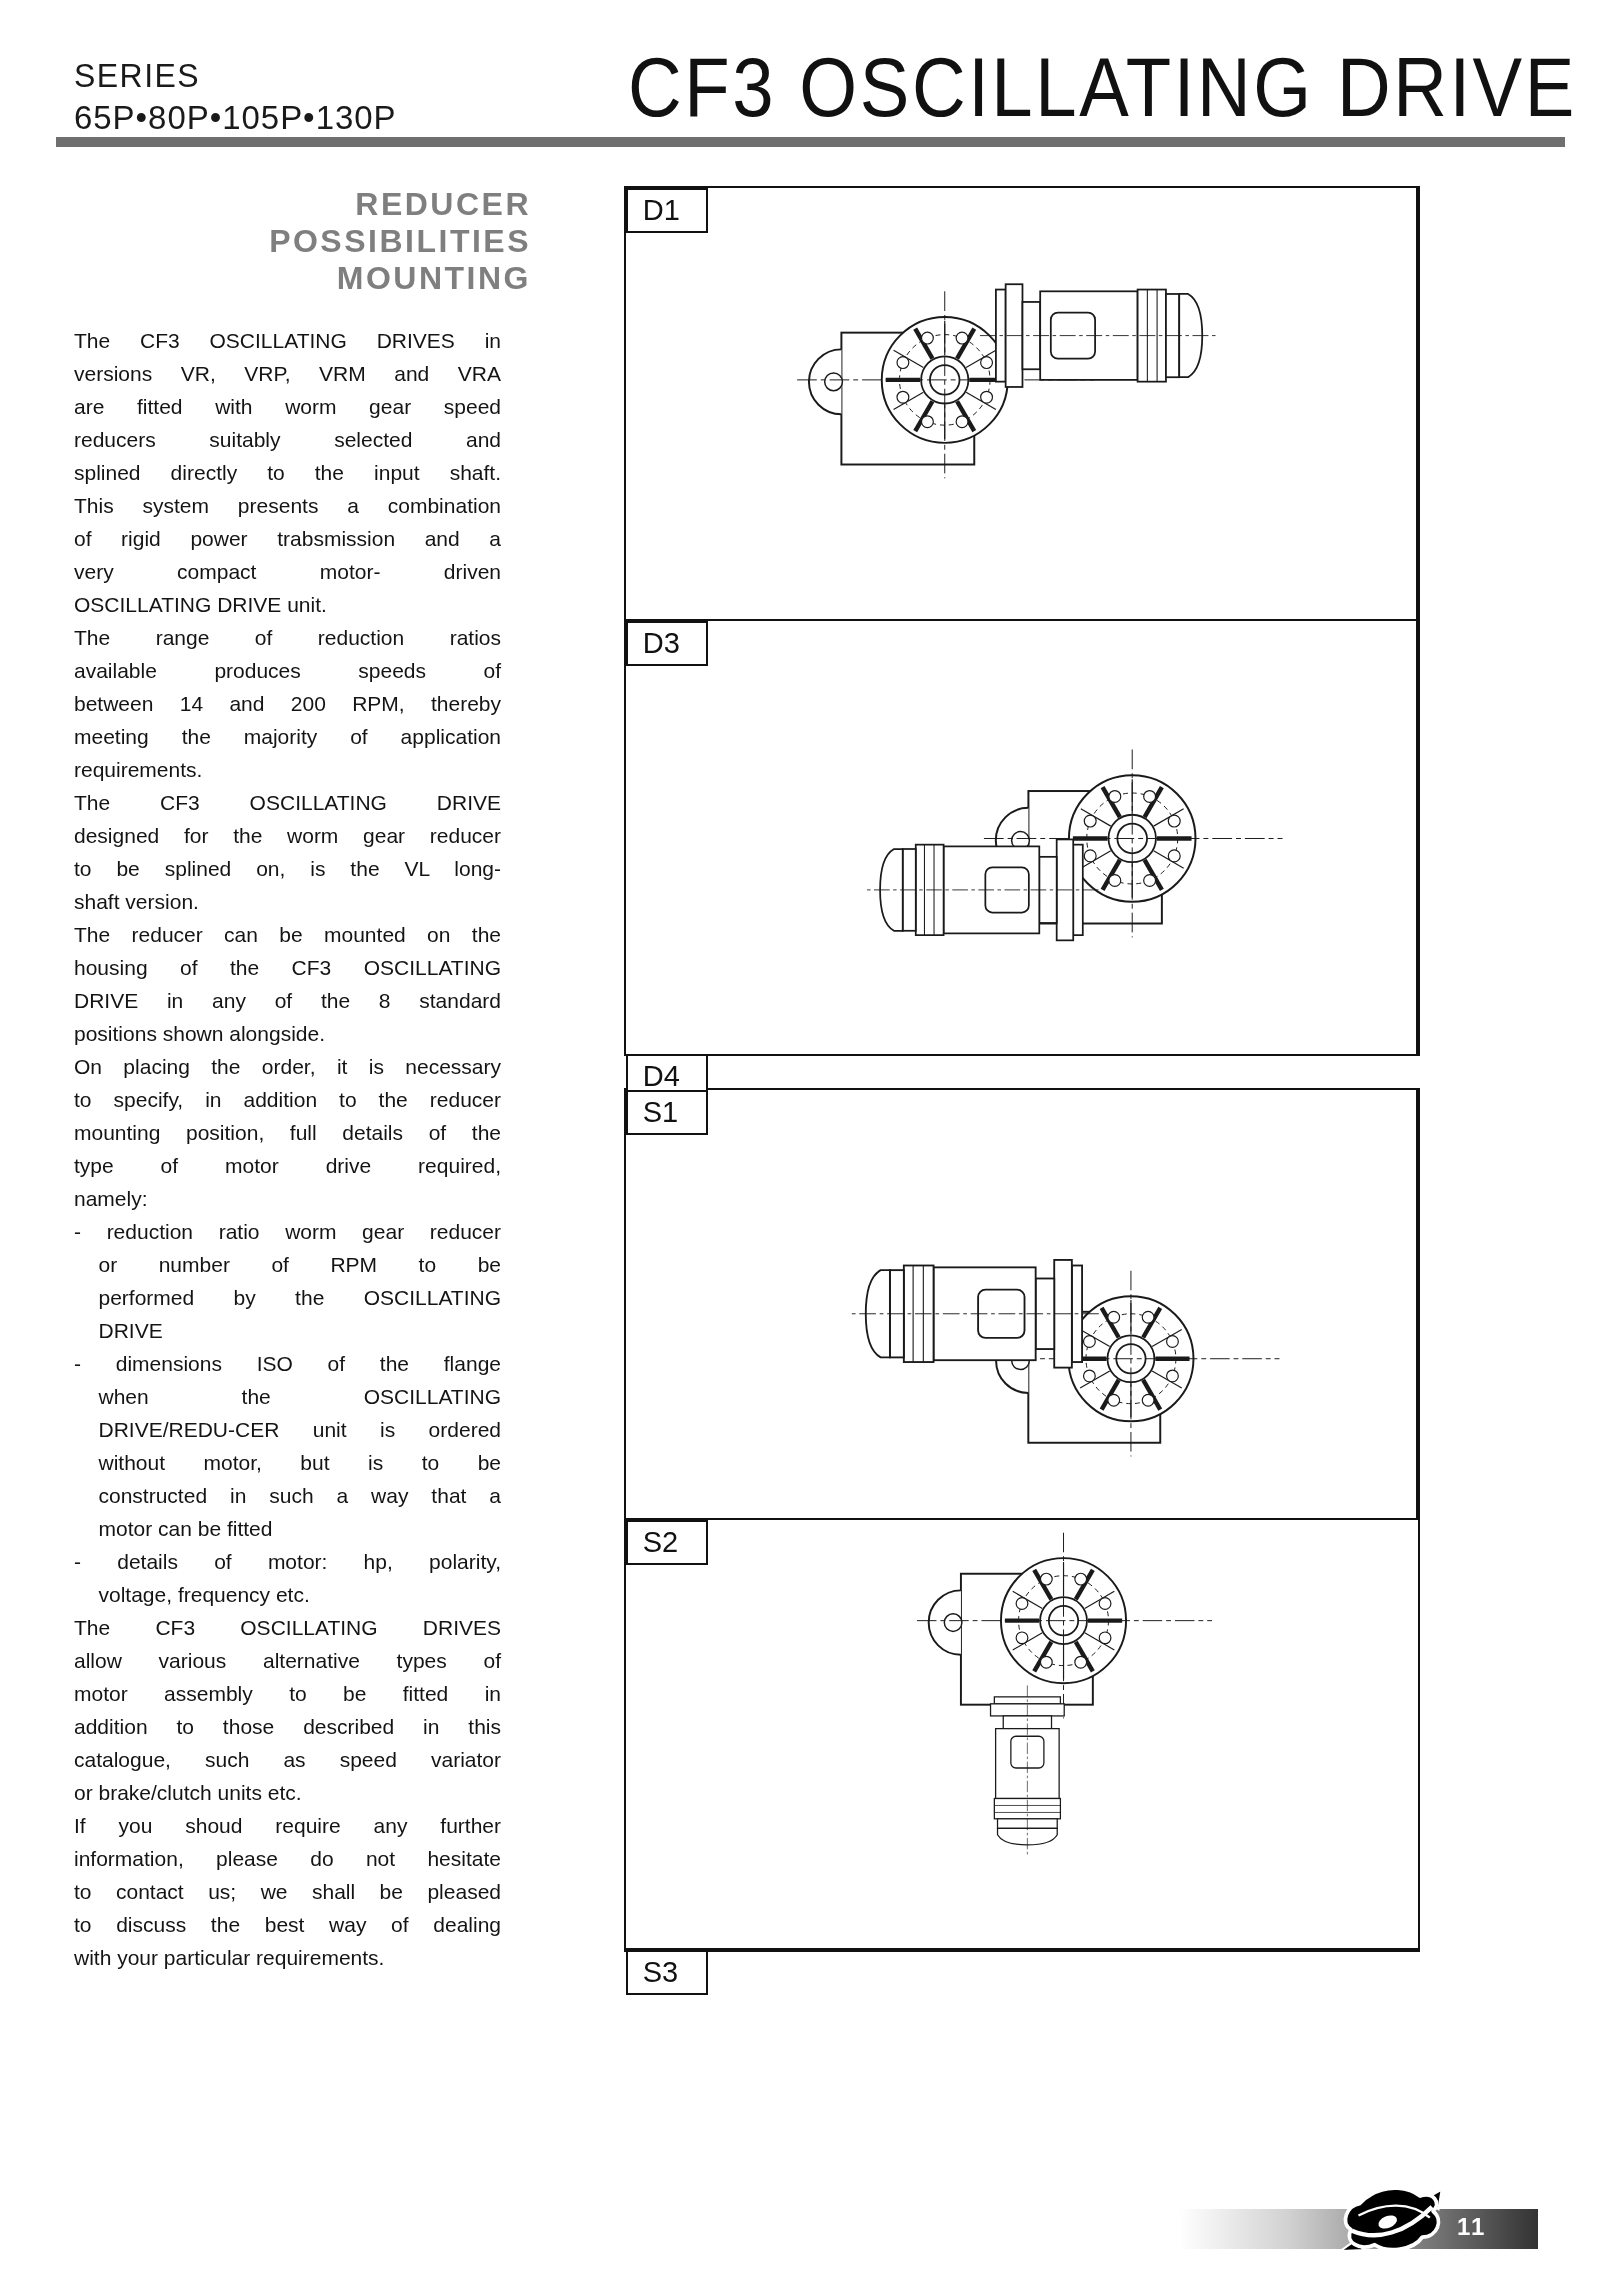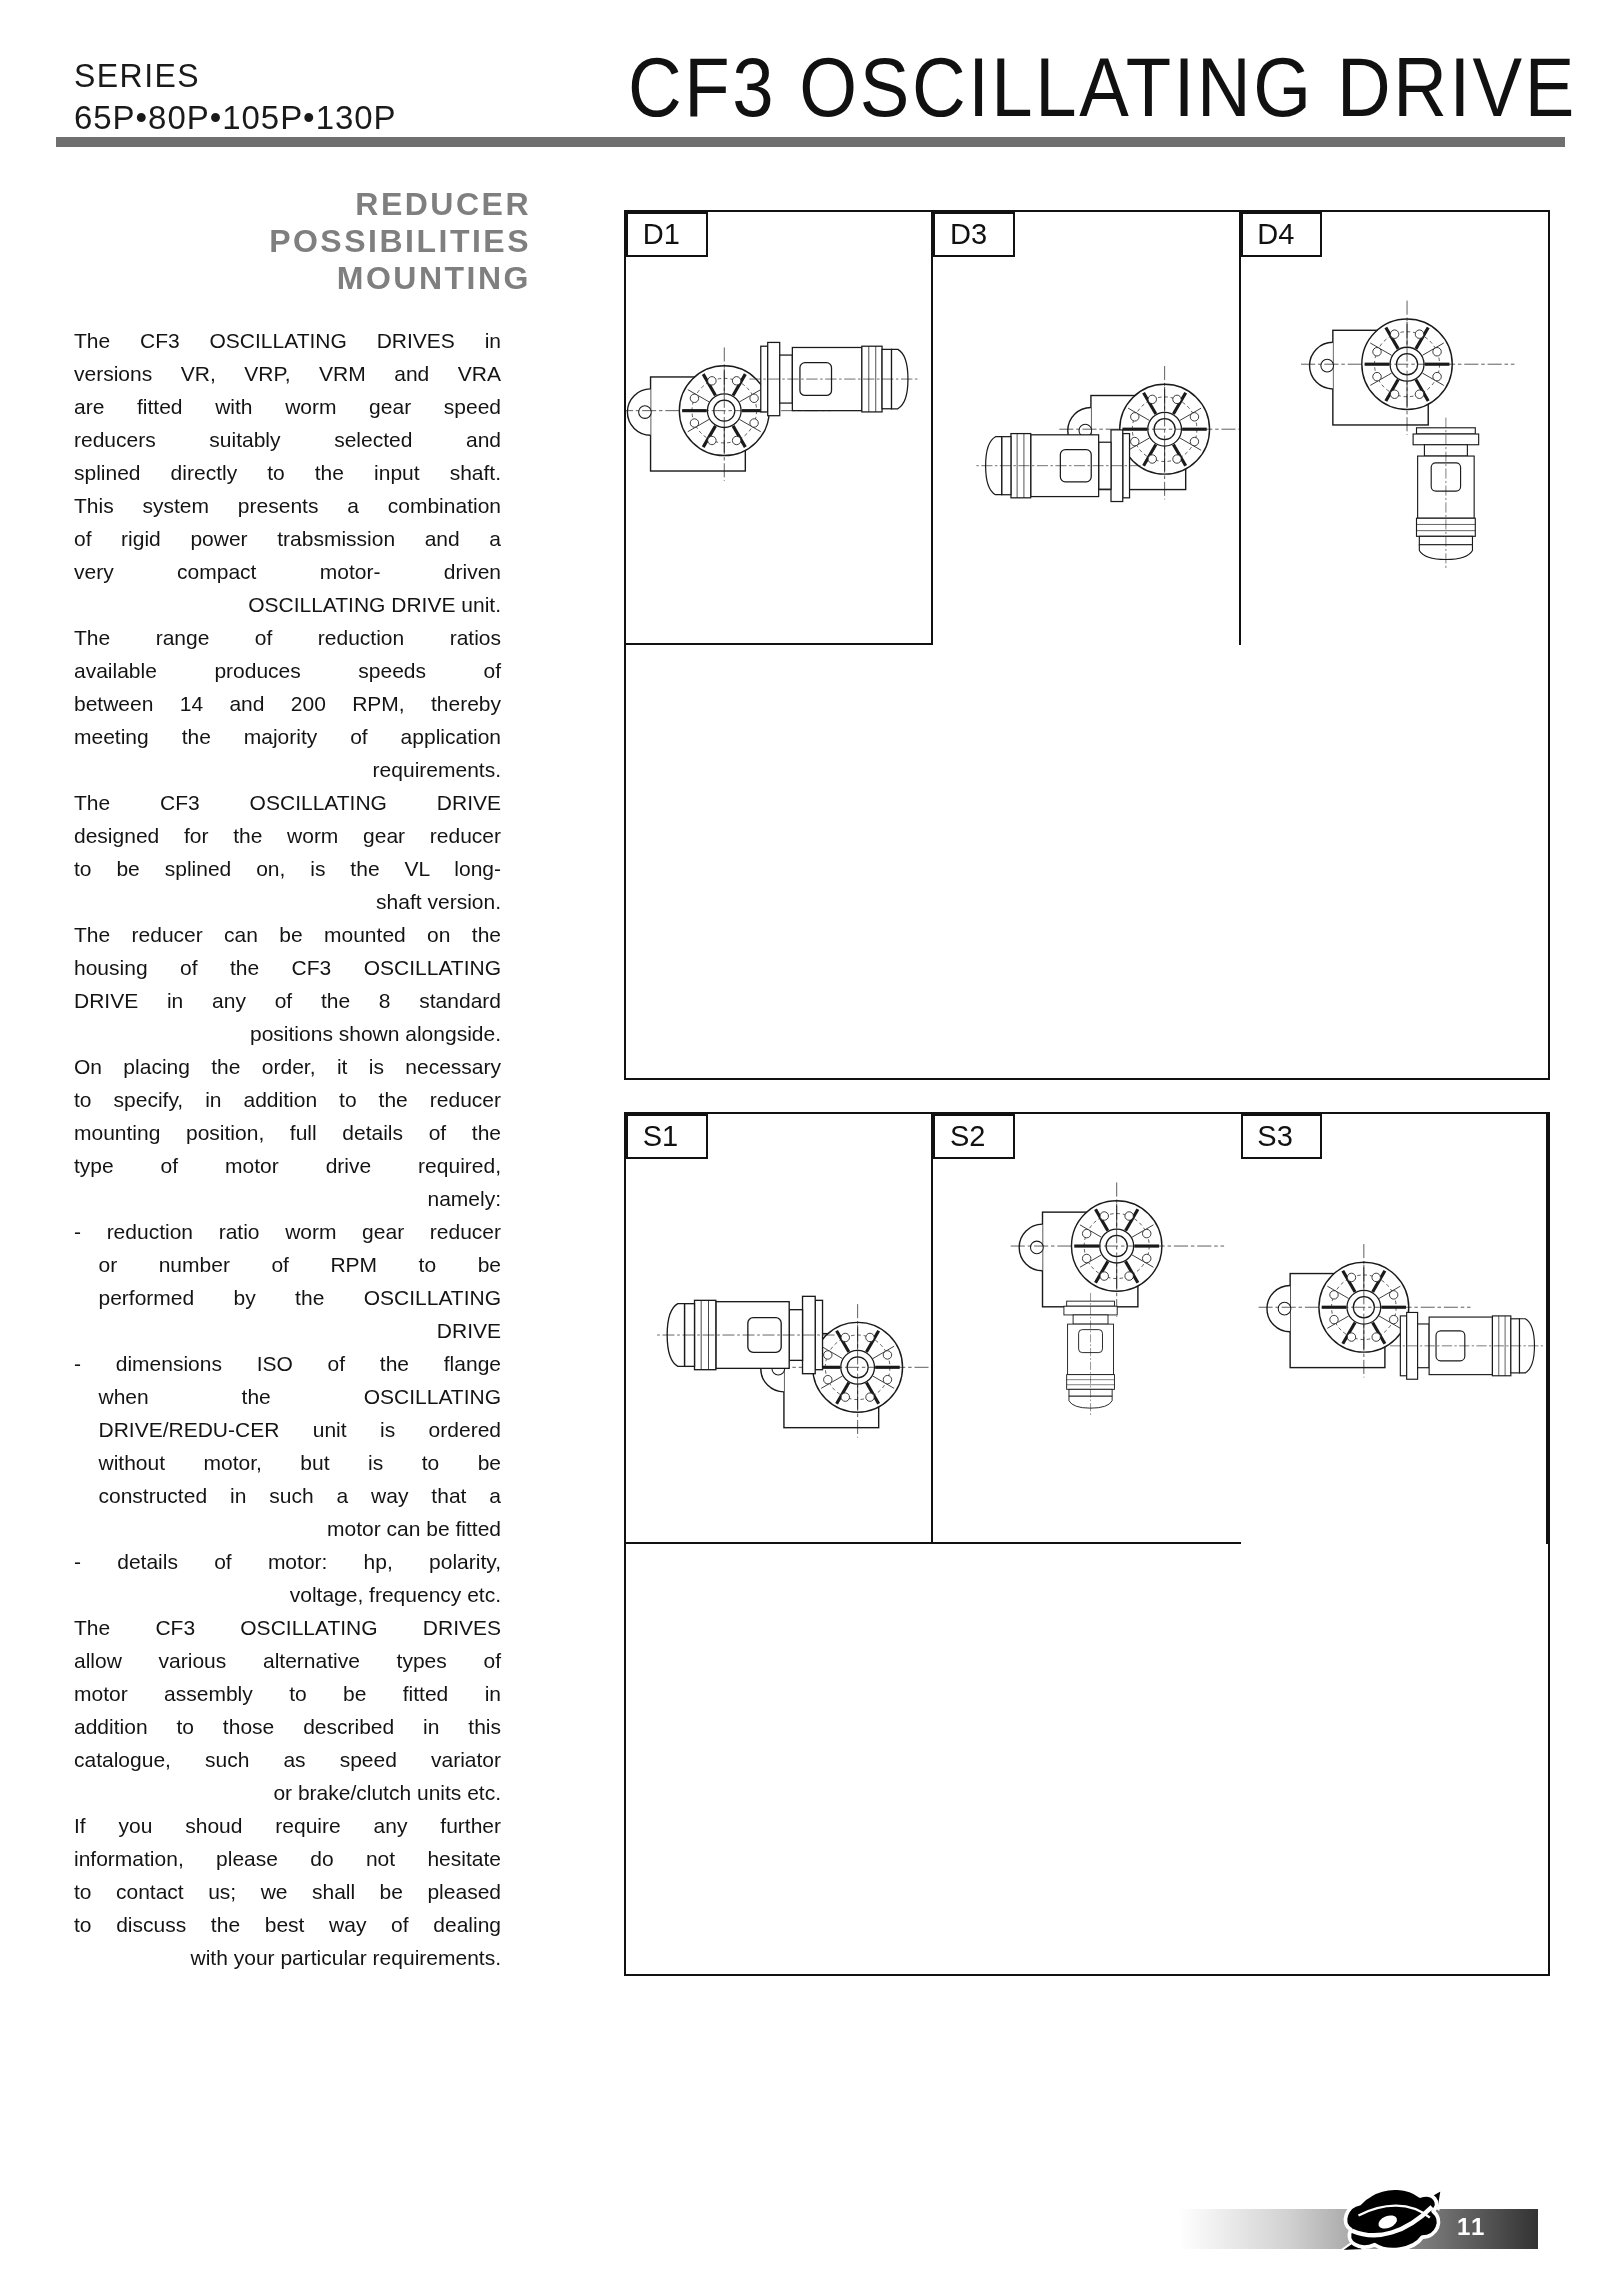--- a/index.html
+++ b/index.html
@@ -30,28 +30,28 @@
   .col-heading{
     position:absolute;left:80px;top:186px;width:451px;
     font-size:32px;font-weight:700;letter-spacing:2.5px;line-height:37px;
     color:var(--heading-gray,#7f7f7f);
     text-align:right;
   }
   .body-col{
     position:absolute;left:74px;top:324px;width:427px;
     font-size:21px;line-height:33px;color:#141414;
   }
-  .bl{text-align:right;}
+  .bl{text-align:left;}
   .bl.j{text-align:justify;text-align-last:justify;}
   .bl.ind{padding-left:24.5px;}
   
   .pgrid{
-    position:absolute;left:624px;width:926px;border:2.9px solid #111;
-    display:grid;grid-template-columns:1fr 1fr 1fr;grid-template-rows:1fr 1fr;
-    box-sizing:border-box;background:#fff;margin-top:24px;
+    position:absolute;left:624px;width:796px;border:2.9px solid #111;
+    display:grid;grid-template-columns:1fr;grid-template-rows:1fr 1fr;
+    box-sizing:border-box;background:#fff;
   }
   #grid-d{top:186px;height:870px;}
   #grid-s{top:1088px;height:864px;}
   .panel{position:relative;box-sizing:border-box;background:#fff;}
   .panel.br{border-right:2.9px solid #111;}
   .panel.bb{border-bottom:2.9px solid #111;}
   .panel-art{position:absolute;inset:0;width:100%;height:100%;}
   .plabel{
     position:absolute;top:0;left:0;width:63px;height:41px;border:2px solid #111;
     background:#fff;font-size:29px;display:flex;align-items:center;

